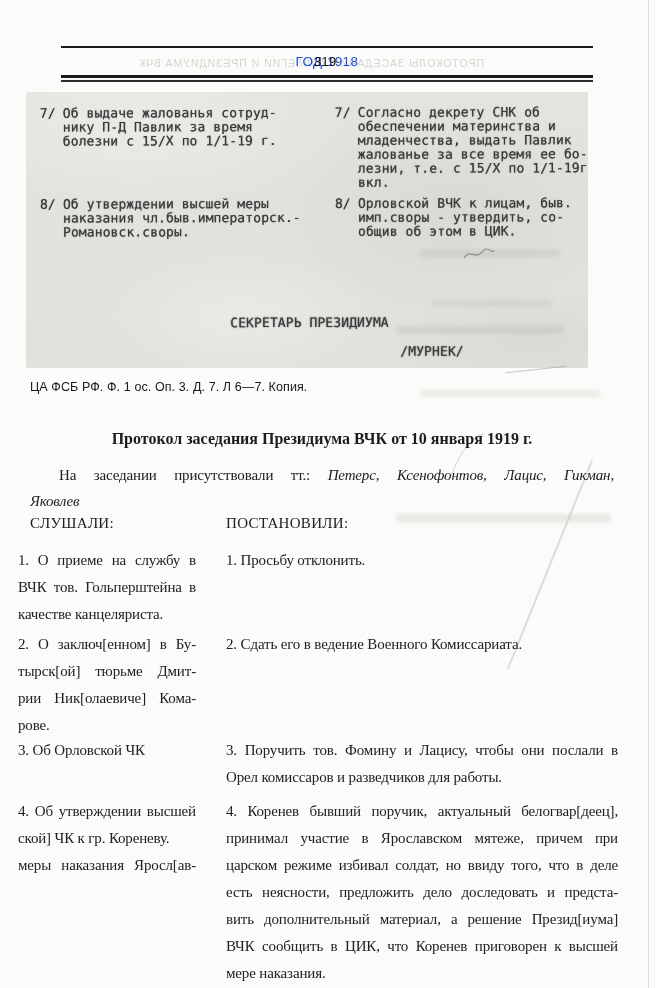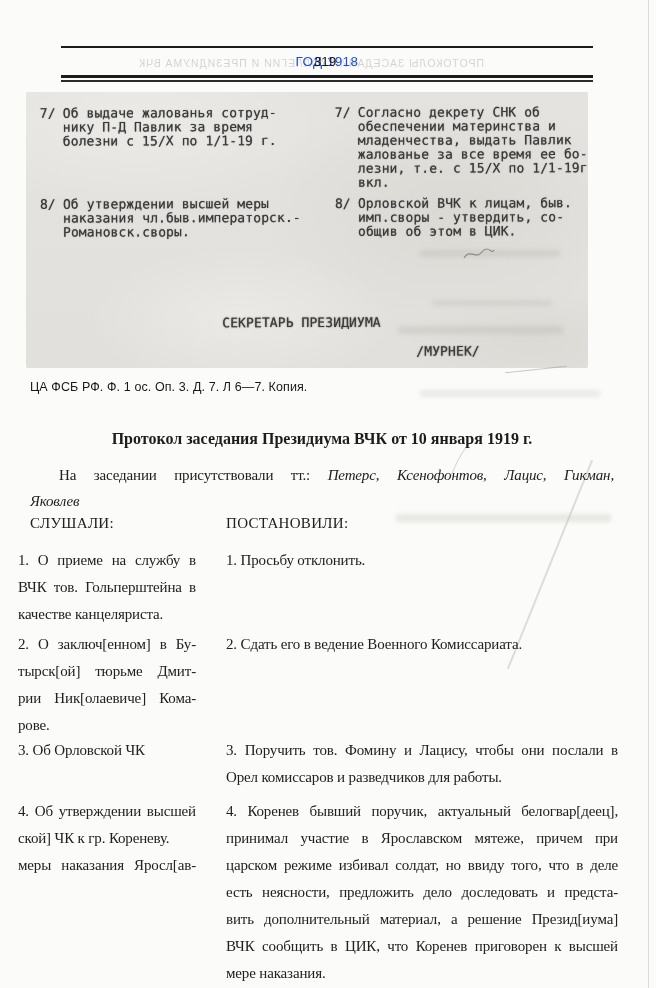--- a/index.html
+++ b/index.html
@@ -31,22 +31,22 @@
           linear-gradient(#e4e3df,#e1e0dc);}
   .scan-inner{position:absolute;inset:0;transform:rotate(-0.15deg);}
   .tw{font-family:"DejaVu Sans Mono",monospace;font-size:13px;line-height:14px;
       letter-spacing:.1px;color:#3a3a3a;text-shadow:0 0 1px rgba(55,55,55,.8);}
   .tw-item{position:absolute;display:flex;}
   .tw-num{width:23px;flex:none;}
   .tw-l7{left:14px;top:14px;}
   .tw-r7{left:309px;top:14px;}
   .tw-l8{left:14px;top:105px;}
   .tw-r8{left:309px;top:105px;}
-  .tw-secretary{position:absolute;left:196px;top:224px;text-shadow:0 0 1.4px rgba(45,45,45,.9);}
-  .tw-signature{position:absolute;left:390px;top:253px;text-shadow:0 0 1.4px rgba(45,45,45,.9);}
+  .tw-secretary{position:absolute;left:204px;top:224px;text-shadow:0 0 1.4px rgba(45,45,45,.9);}
+  .tw-signature{position:absolute;left:374px;top:253px;text-shadow:0 0 1.4px rgba(45,45,45,.9);}
 
   
   .smudge{position:absolute;filter:blur(2px);border-radius:3px;}
   .sm1{left:420px;top:250px;width:140px;height:7px;background:rgba(176,176,168,.30);}
   .sm2{left:432px;top:300px;width:120px;height:6px;background:rgba(176,176,168,.26);}
   .sm3{left:398px;top:326px;width:165px;height:8px;background:rgba(176,176,168,.30);}
   .sm4{left:420px;top:390px;width:180px;height:7px;background:rgba(182,182,174,.25);}
   .sm5{left:396px;top:514px;width:215px;height:8px;background:rgba(180,180,172,.28);}
   .crease{position:absolute;left:549px;top:452px;width:1.5px;height:225px;
         background:rgba(190,190,183,.5);transform:rotate(22deg);filter:blur(.3px);}

